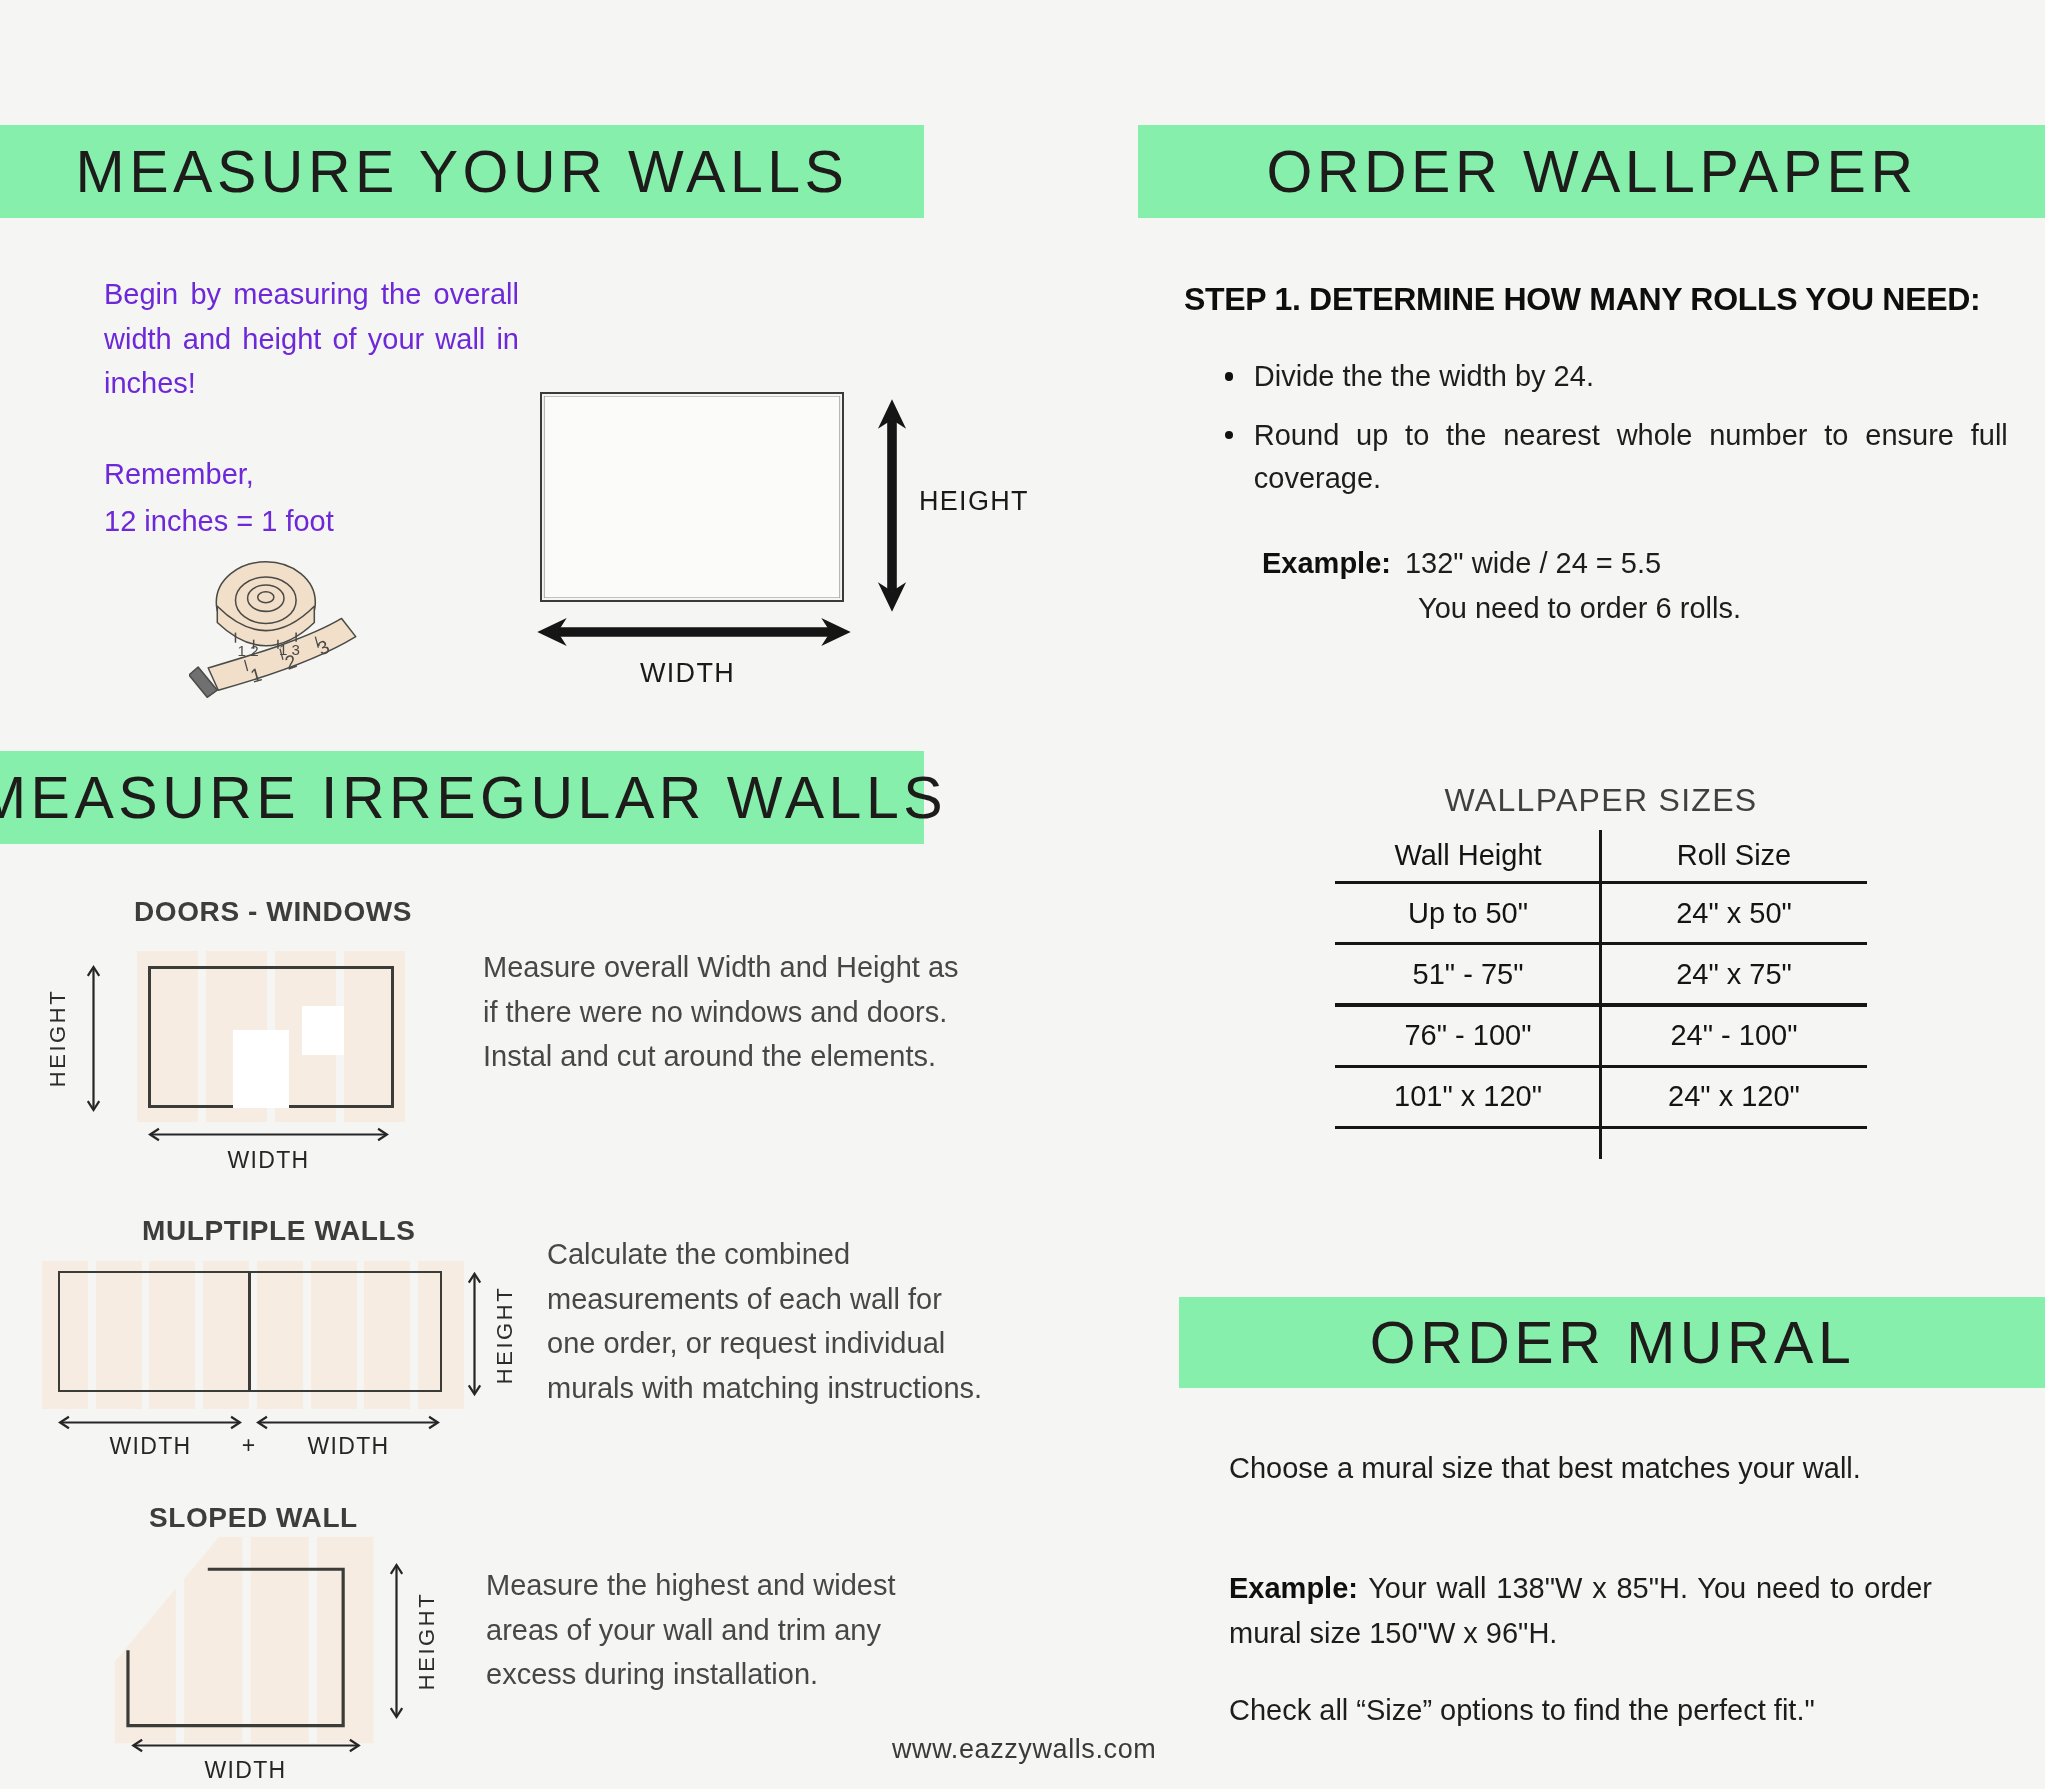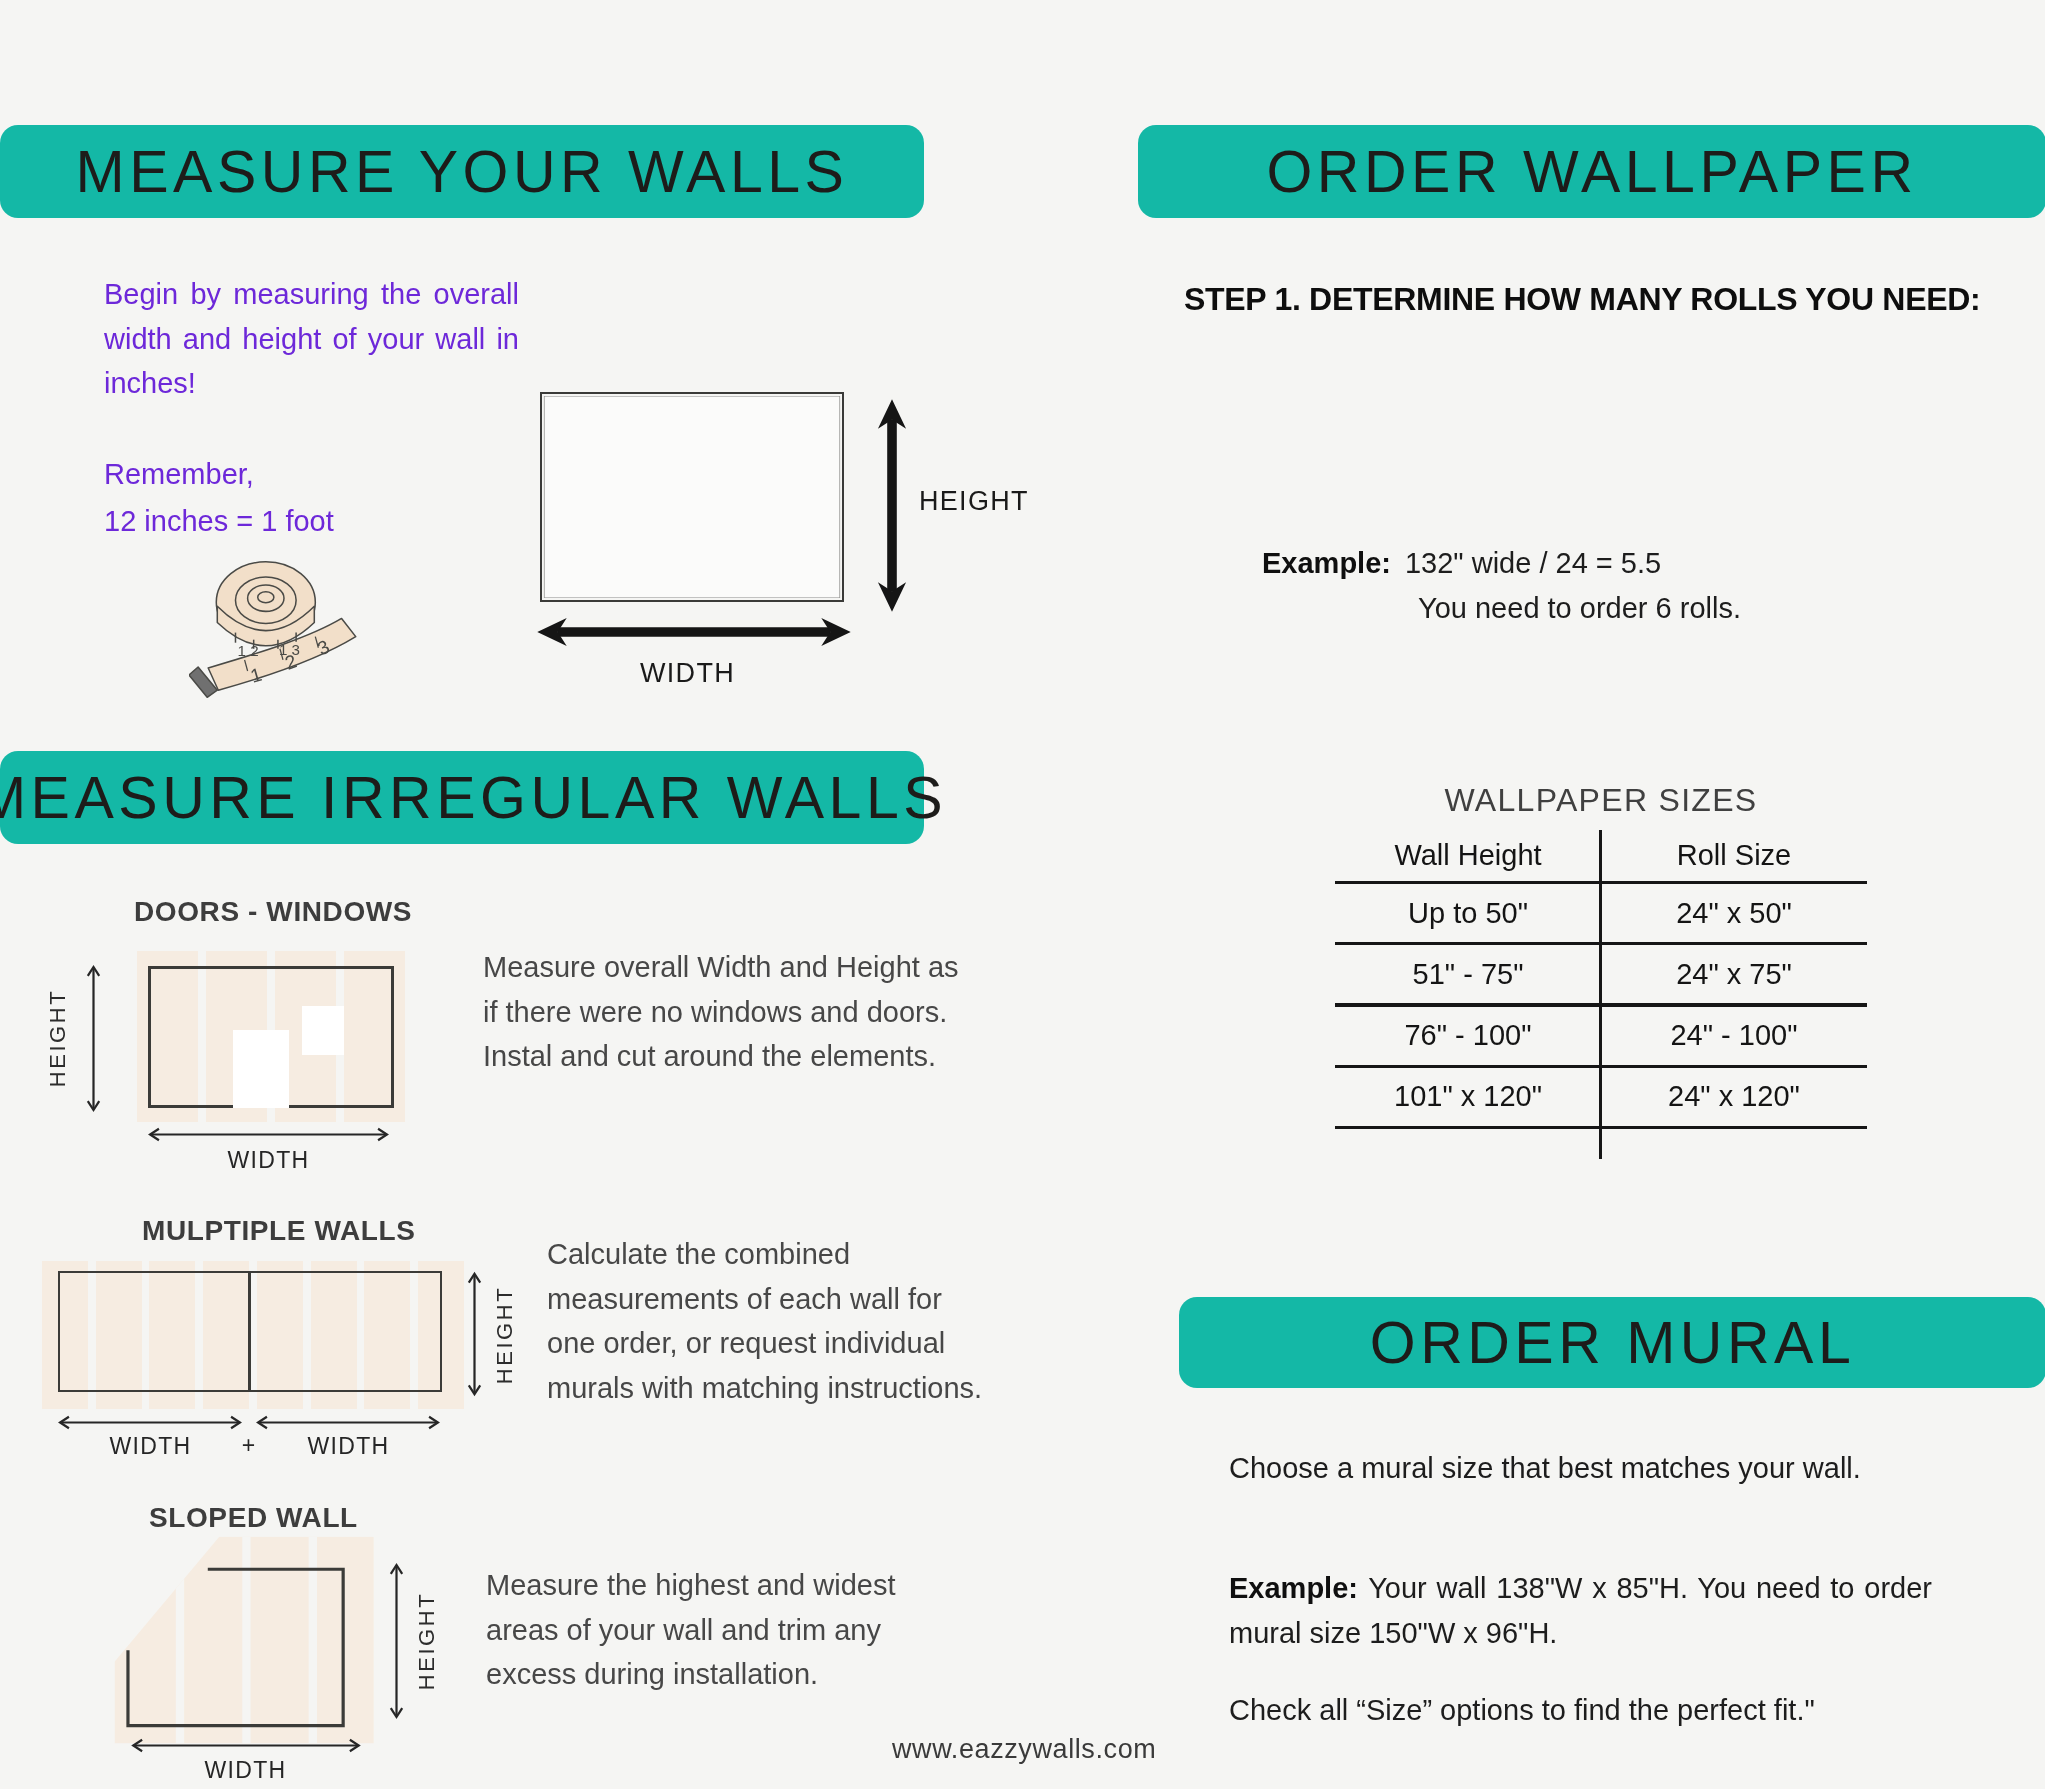--- a/index.html
+++ b/index.html
@@ -1,18 +1,18 @@
 <!DOCTYPE html>
 <html style="font-size:10.2px"><head>
 <meta charset="utf-8">
 <style>
   html,body{margin:0;padding:0;}
   .canvas{position:relative;width:2046px;height:1790px;background:#f5f5f3;
           font-family:"Liberation Sans",sans-serif;overflow:hidden;}
-  .band{position:absolute;background:#14b8a6;display:flex;align-items:center;justify-content:center;border-radius:18px;}
+  .band{position:absolute;background:#86efac;display:flex;align-items:center;justify-content:center;}
   .band-title{font-size:59px;letter-spacing:4.5px;color:#1d1c1a;white-space:nowrap;font-weight:400;}
   .subhead{position:absolute;font-weight:bold;font-size:28px;color:#3d3d3d;letter-spacing:0.6px;white-space:nowrap;}
   .para{position:absolute;font-size:29px;line-height:1.54;color:#474747;}
   .justify{text-align:justify;}
   .gray{color:#6d28d9;}
   .dark{color:#1d1d1d;}
   .step-head{position:absolute;font-weight:bold;font-size:32px;color:#0e0e0e;letter-spacing:-0.3px;white-space:nowrap;}
   .dim-label{position:absolute;font-size:27px;color:#1a1a1a;letter-spacing:1.3px;white-space:nowrap;text-align:center;}
   .dim-label.small{font-size:23px;color:#262626;}
   .vwrap{position:absolute;width:192px;height:28px;display:flex;align-items:center;justify-content:center;
@@ -209,20 +209,30 @@
   </svg>
   <div class="dim-label small" style="left:169px;top:1757px;width:153px;">WIDTH</div>
   <div class="para" style="left:486px;top:1563px;width:415px;">Measure the highest and widest areas of your wall and trim any excess during installation.</div>
 
   <div class="band" style="left:1138px;top:125px;right:0;height:93px;">
     <div class="band-title">ORDER WALLPAPER</div>
   </div>
 
   <div class="step-head" style="left:1184px;top:281px;">STEP 1. DETERMINE HOW MANY ROLLS YOU NEED:</div>
 
+  <div class="bullets" style="left:1225px;top:355px;width:802px;">
+    <div class="bullet-row">
+      <div class="bullet-dot"></div>
+      <div class="bullet-text">Divide the the width by 24.</div>
+    </div>
+    <div class="bullet-row">
+      <div class="bullet-dot"></div>
+      <div class="bullet-text justify" style="width:754px;">Round up to the nearest whole number to ensure full coverage.</div>
+    </div>
+  </div>
 
   <div class="example" style="left:1262px;top:541px;width:735px;">
     <div><b>Example:</b><span class="ex-gap"></span><span>132" wide / 24 = 5.5</span></div>
     <div style="padding-left:156px;">You need to order 6 rolls.</div>
   </div>
 
 
   <div class="table-title" style="left:1335px;top:782px;width:532px;">WALLPAPER SIZES</div>
 
   <div class="wtable" style="left:1335px;top:830px;width:532px;">

